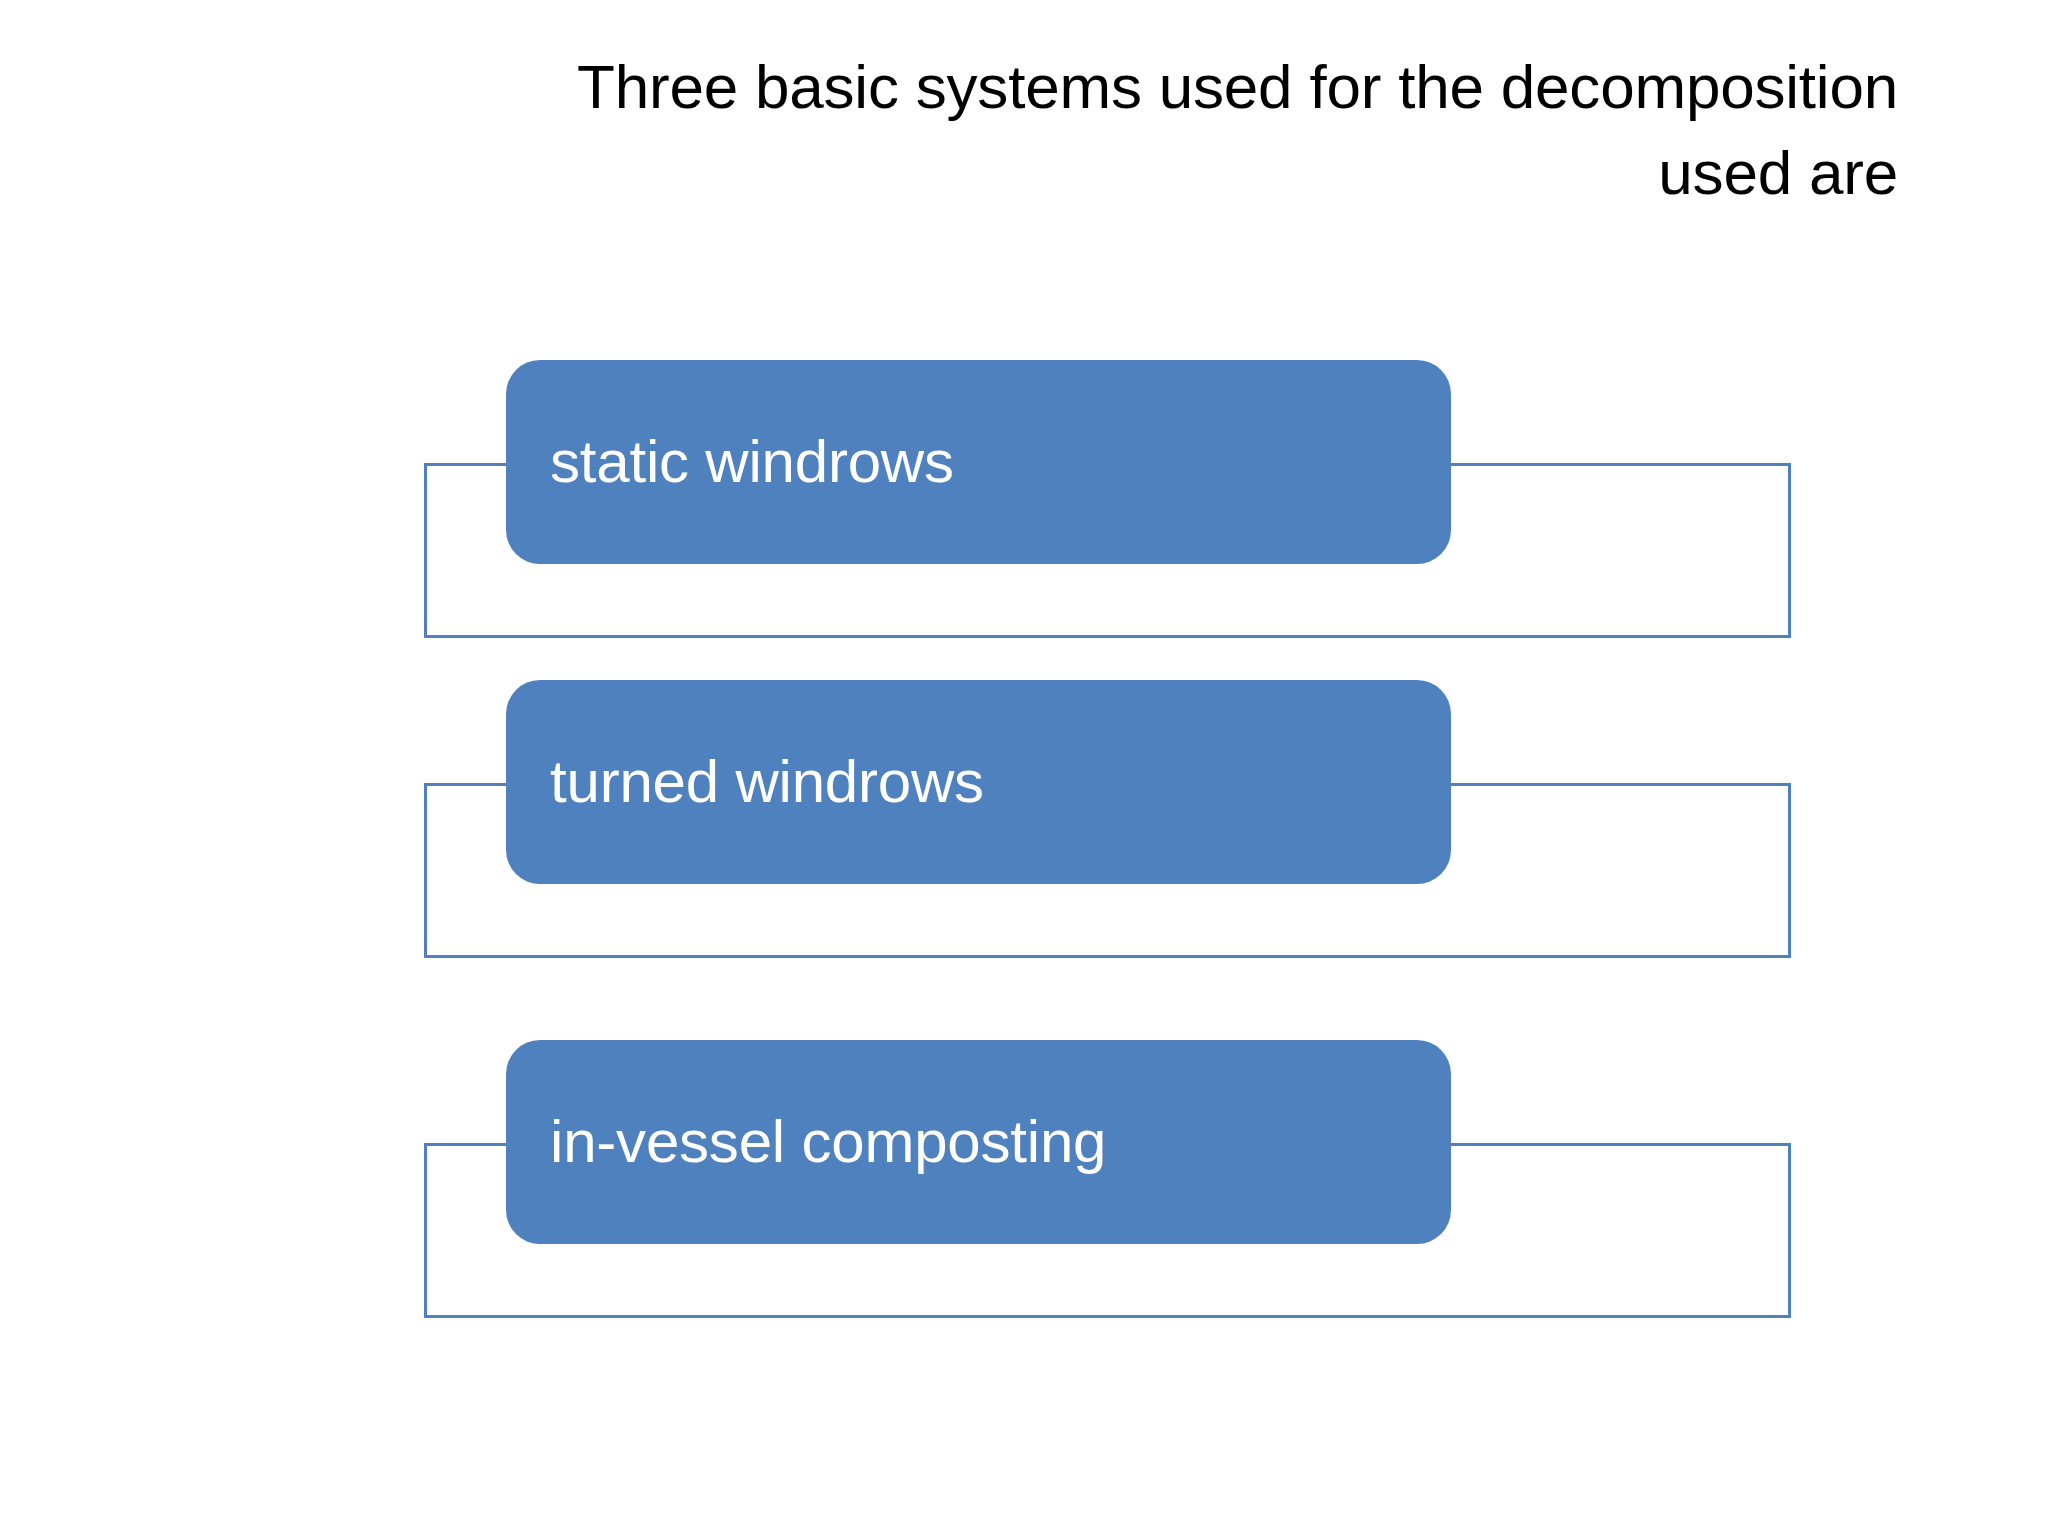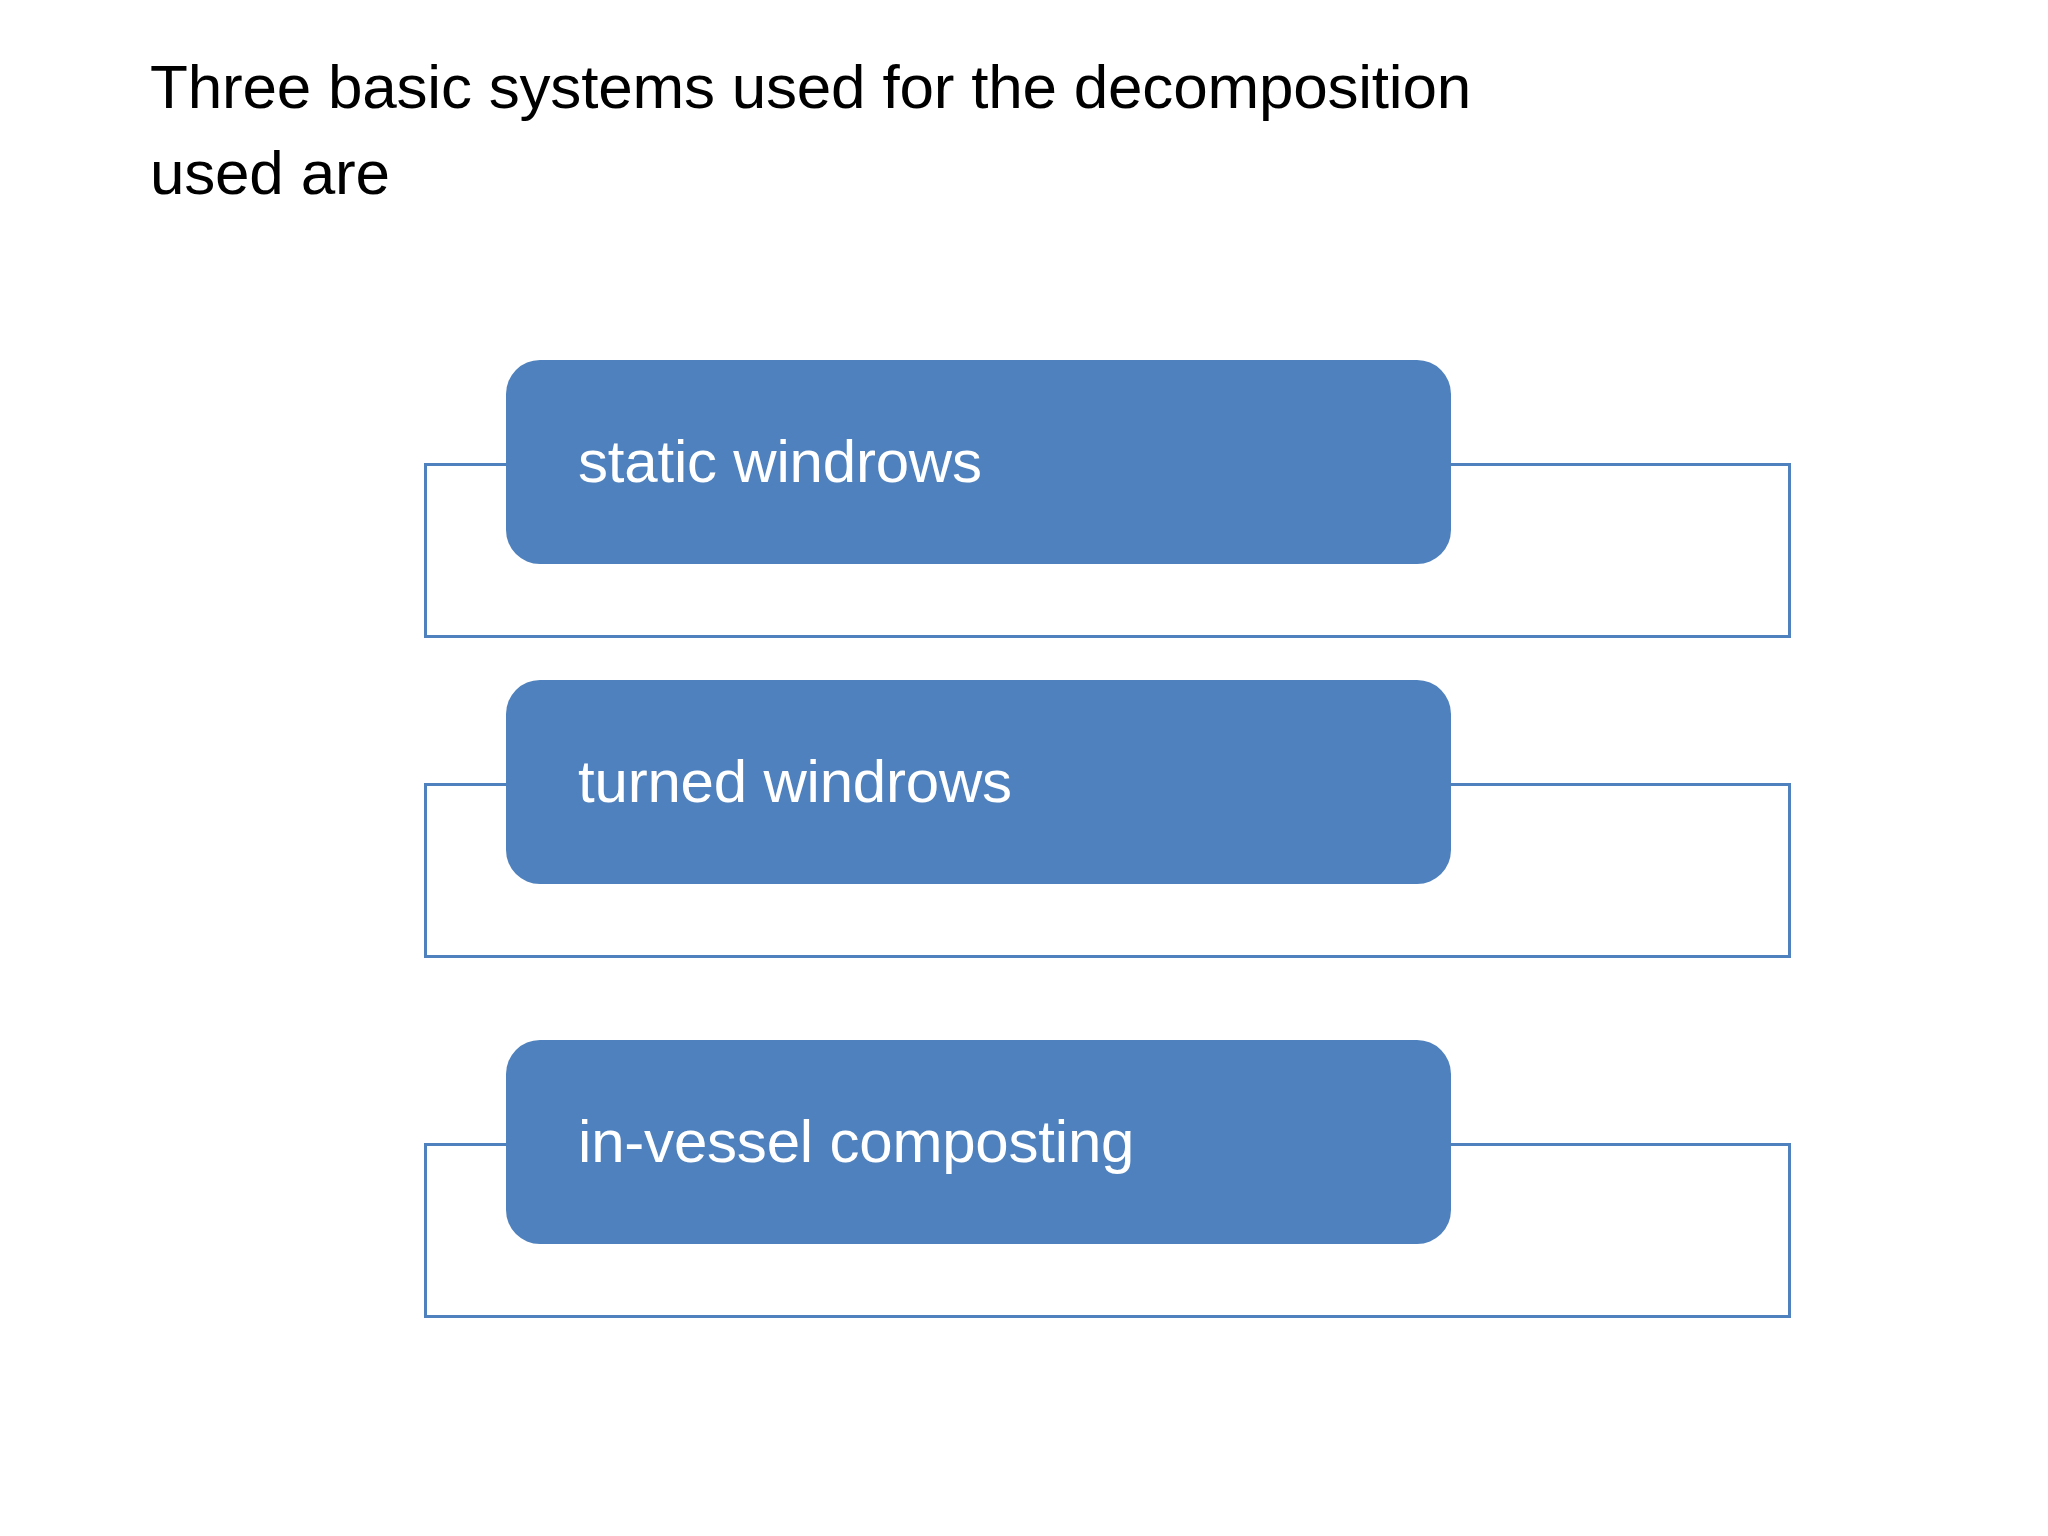--- a/index.html
+++ b/index.html
@@ -14,21 +14,21 @@
     overflow: hidden;
     position: relative;
   }
 
   
   .slide-title {
     position: absolute;
     left: 0;
     top: 44px;
     width: 2048px;
-    text-align: left;
+    text-align: right;
     font-size: 62px;
     line-height: 1.38;
     font-weight: 400;
     color: #000000;
     letter-spacing: -0.2px;
     padding: 0 150px;
     box-sizing: border-box;
   }
   .slide-title .title-line {
     display: block;
@@ -82,21 +82,20 @@
   .filled-box .box-label {
     display: block;
     color: #FFFFFF;
     font-size: 60px;
     line-height: 1.2;
     font-weight: 400;
     padding-left: 44px;
     padding-right: 20px;
     white-space: nowrap;
     letter-spacing: -0.2px;
-    margin-left: 28px;
   }
 </style>
 </head>
 <body>
 
 <div class="slide-title">
   <span class="title-line">Three basic systems used for the decomposition</span>
   <span class="title-line">used are</span>
 </div>
 

